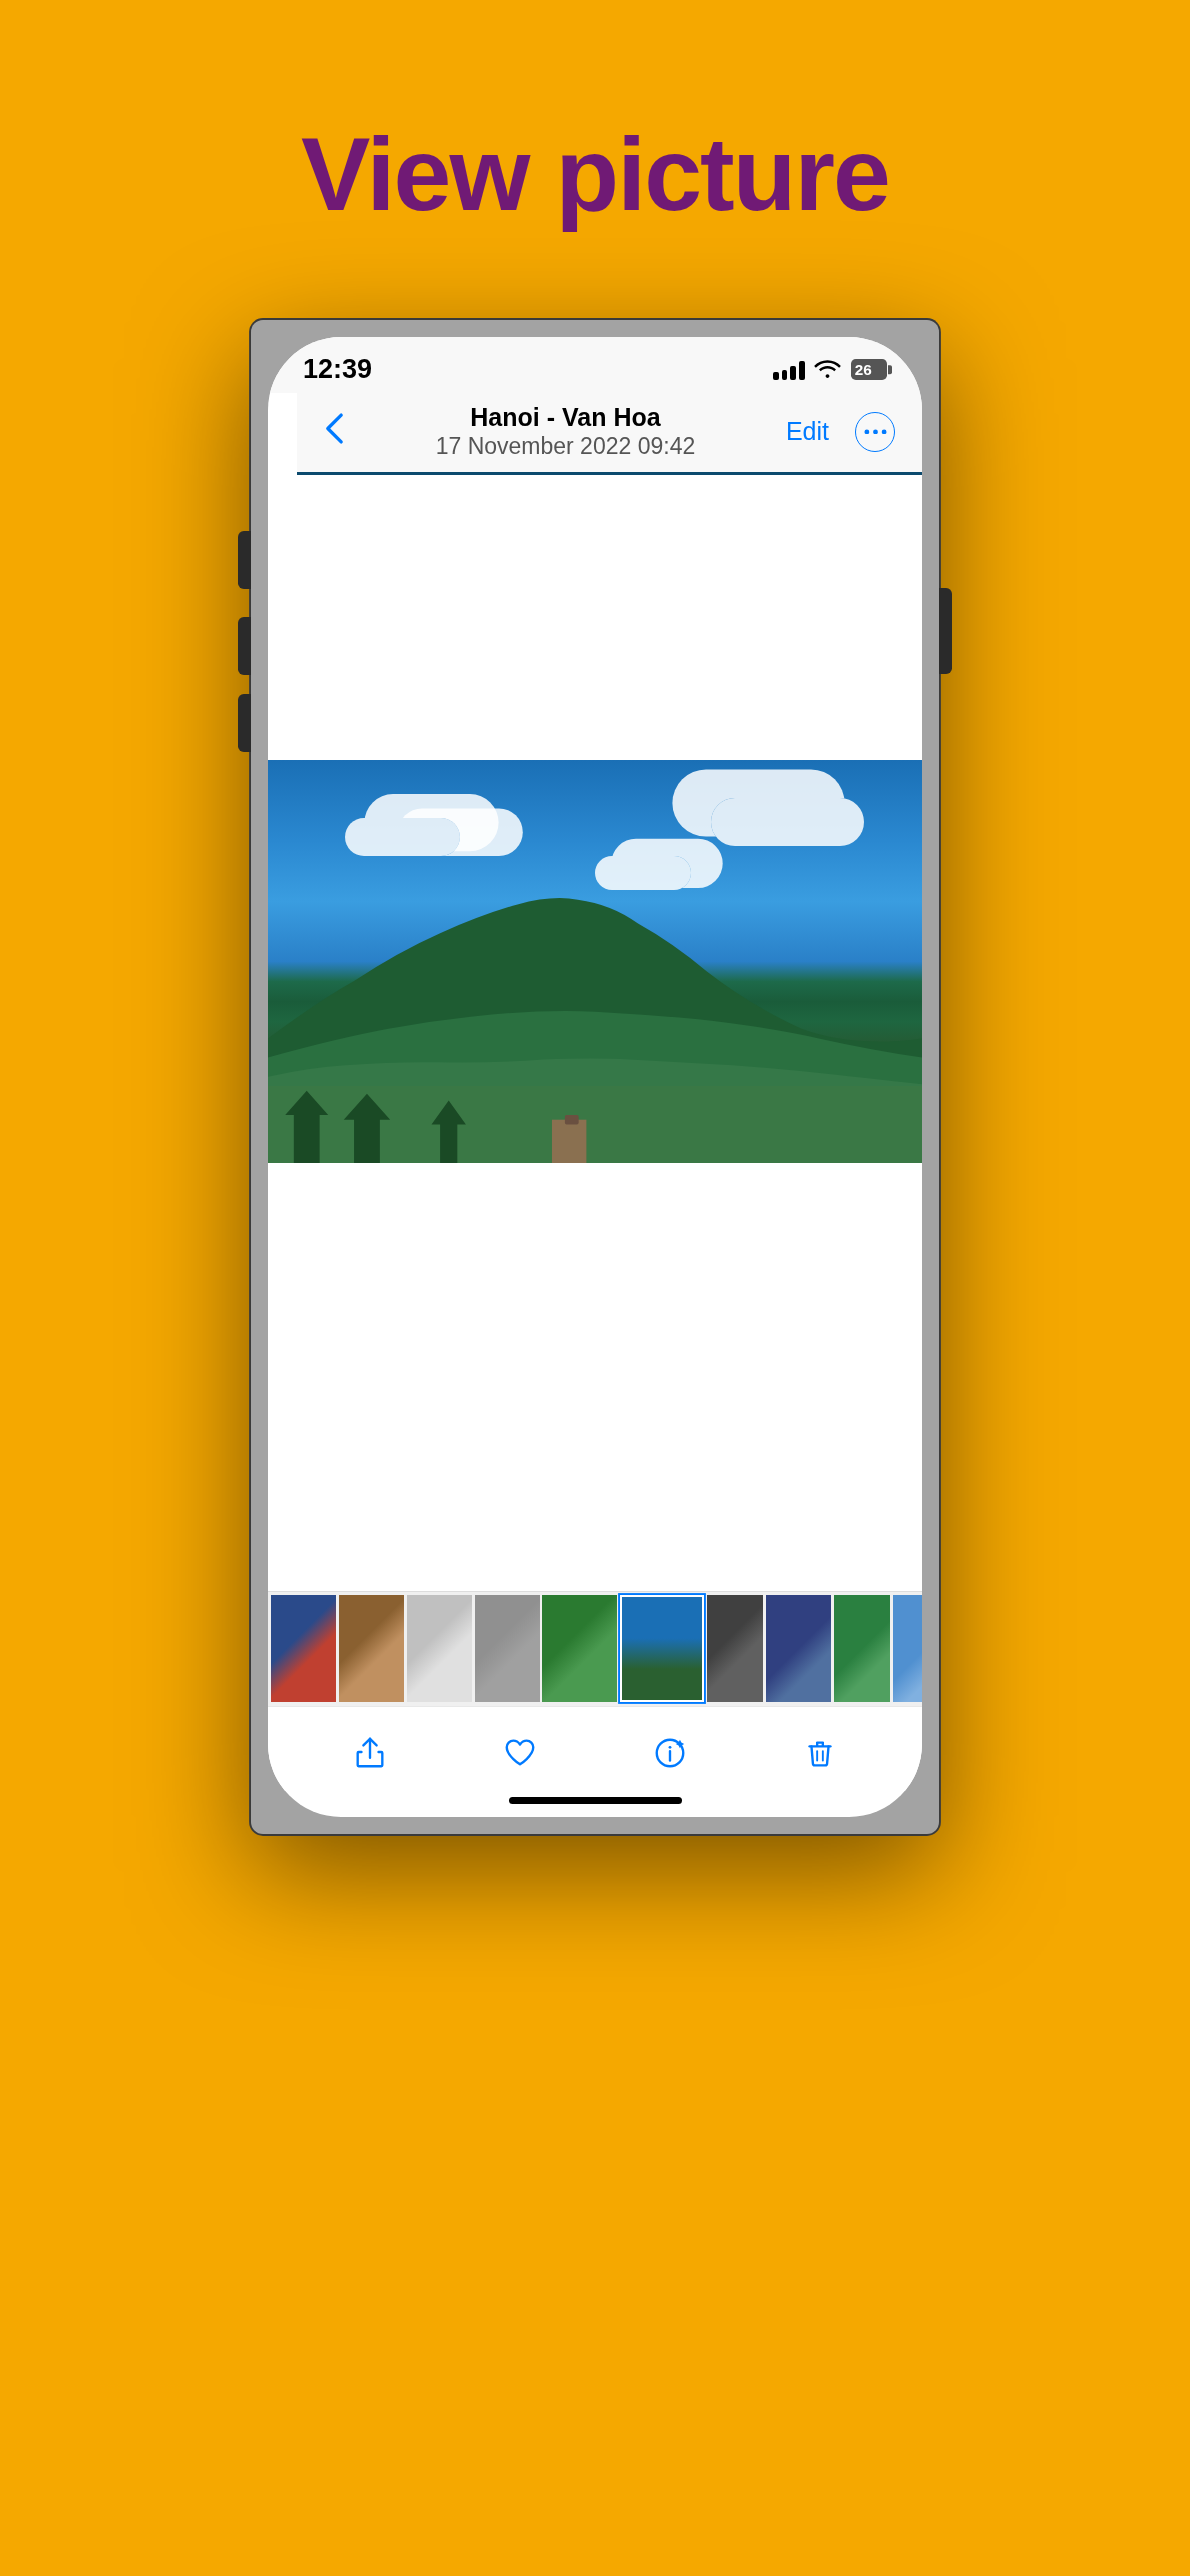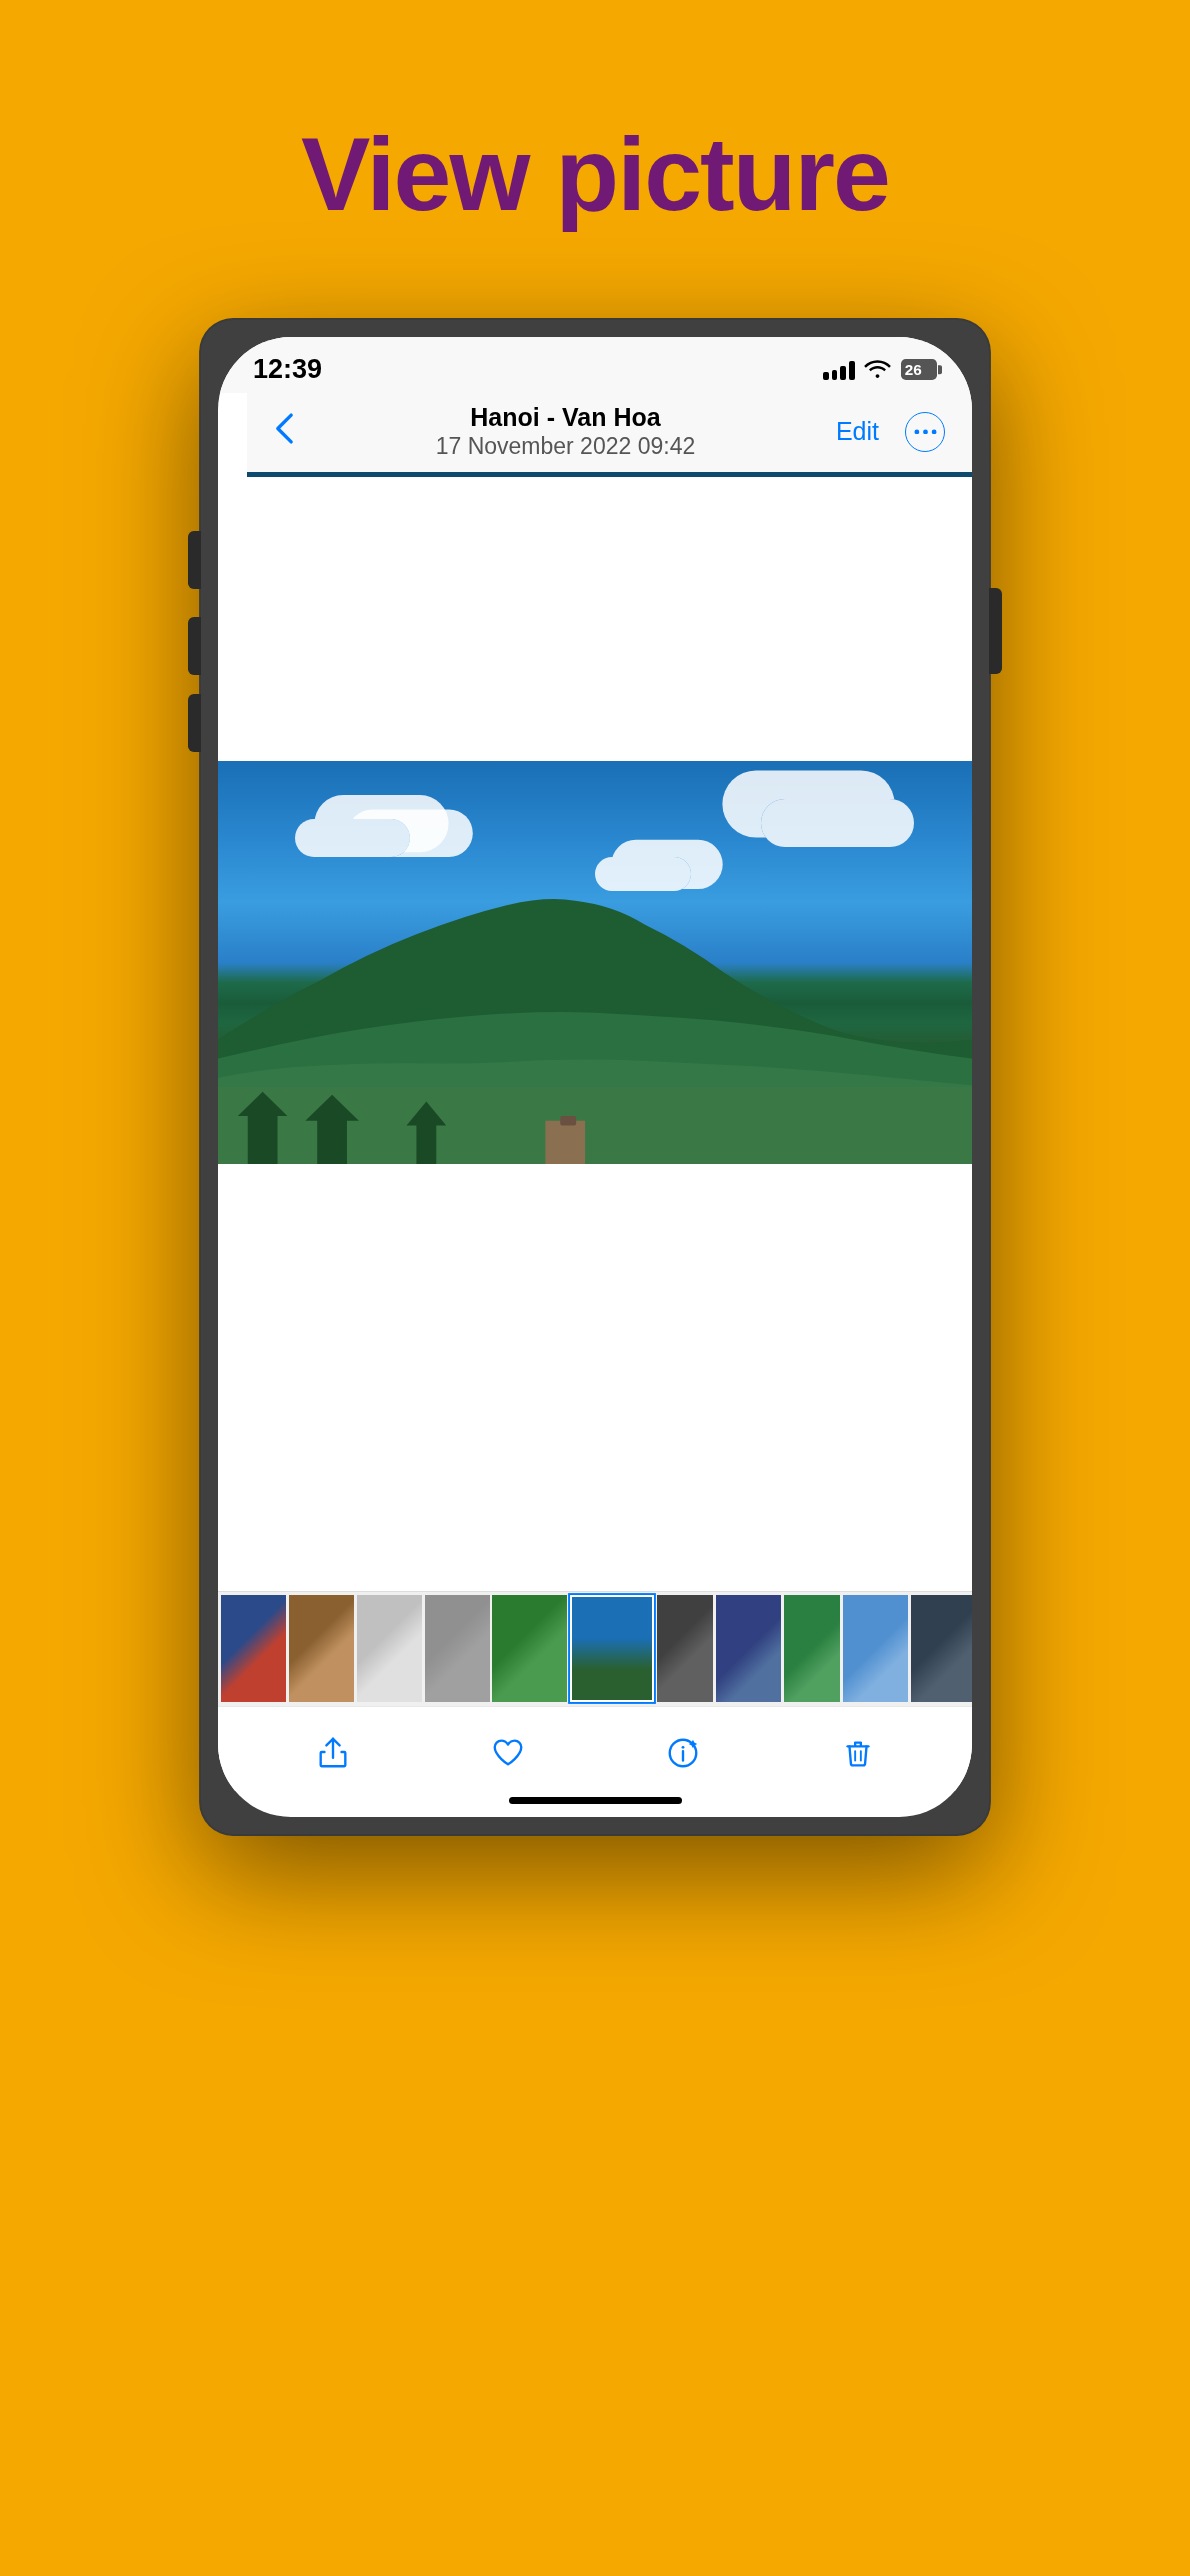--- a/index.html
+++ b/index.html
@@ -19,24 +19,24 @@
       color: #701a75;
       font-size: 104px;
       font-weight: 800;
       margin-top: 115px;
       margin-bottom: 86px;
       letter-spacing: -1.9px;
     }
 
     
     .phone-shell {
-      width: 788px;
+      width: 688px;
       height: 1514px;
-      background: #404040;
-      border-radius: 32px;
+      background: #a3a3a3;
+      border-radius: 12px;
       position: relative;
       box-shadow:
         0 0 0 1.9px #3a3a3a,
         0 38px 115px rgba(0,0,0,0.5);
       display: flex;
       flex-direction: column;
       align-items: center;
       padding: 17px;
     }
 
@@ -137,21 +137,21 @@
       transform: translateY(-50%);
       width: 3.8px;
       height: 9.6px;
       background: #555;
       border-radius: 0 1.9px 1.9px 0;
     }
 
     
     .nav-bar {
       background: #f8f8f8;
-      border-bottom: 5px solid #0c4a6e;
+      border-bottom: 3px solid #0c4a6e;
       padding: 9.6px 27px 11.5px 27px;
       display: flex;
       align-items: center;
       justify-content: space-between;
       margin-left: 29px;
     }
 
     .nav-back {
       color: #007AFF;
       font-size: 29px;

